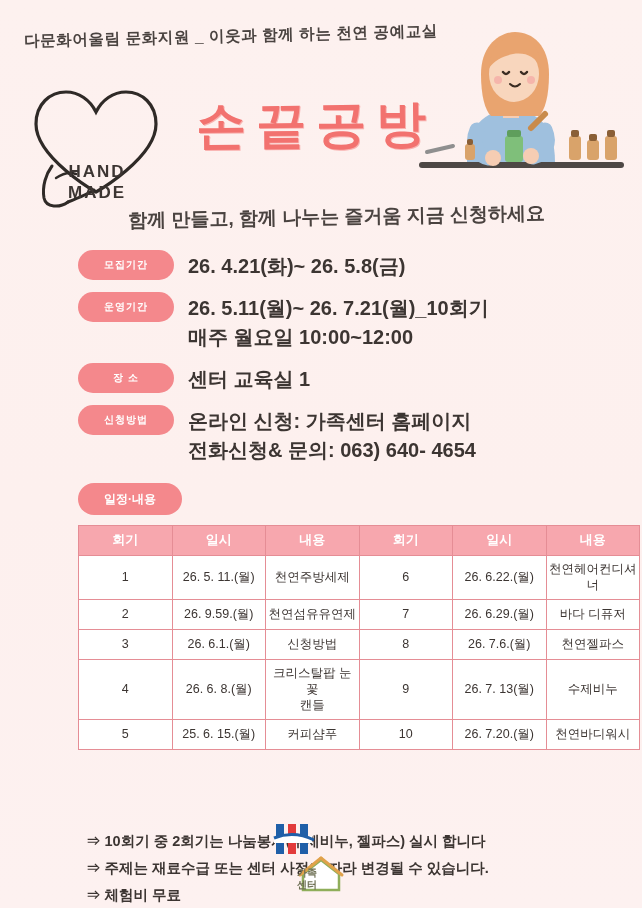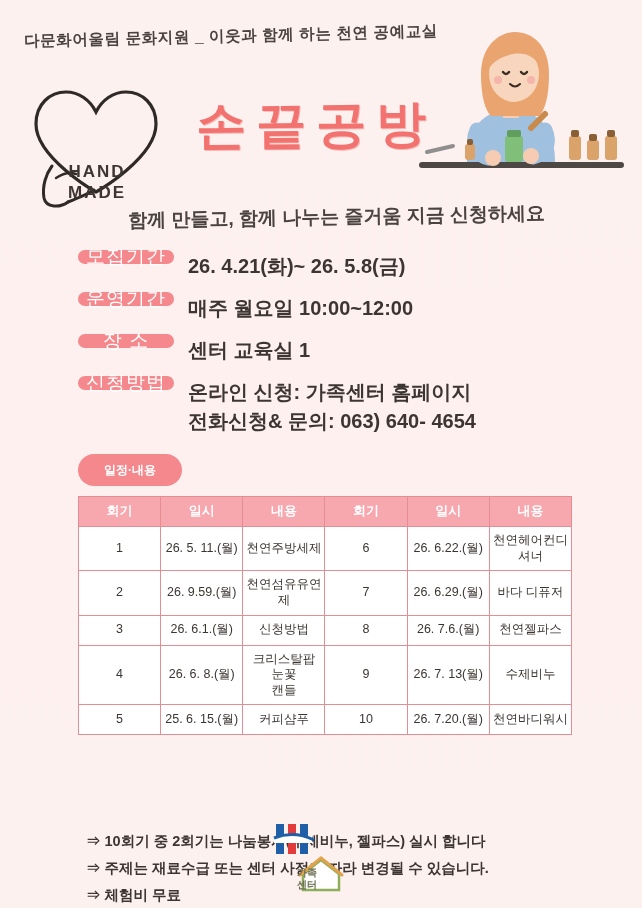--- a/index.html
+++ b/index.html
@@ -81,26 +81,26 @@
     width: 500px;
   }
   .row {
     display: flex;
     align-items: flex-start;
     margin-bottom: 11px;
   }
   .pill {
     flex: 0 0 auto;
     width: 96px;
-    height: 14px;
+    height: 30px;
     border-radius: 15px;
     background: #f4888c;
     color: #fff;
-    font-size: 19px;
-    font-weight: 400;
+    font-size: 10px;
+    font-weight: 700;
     letter-spacing: 1px;
     display: flex;
     align-items: center;
     justify-content: center;
     margin-right: 14px;
   }
   .vals {
     padding-top: 2px;
     font-size: 20px;
     line-height: 1.45;
@@ -116,21 +116,21 @@
     color: #fff;
     font-size: 12px;
     font-weight: 700;
     display: flex; align-items:center; justify-content:center;
     margin: 18px 0 10px 0;
   }
 
   
   table.sched {
     border-collapse: collapse;
-    width: 494px;
+    width: 562px;
     margin-left: 0;
     background: #fff;
     table-layout: fixed;
   }
   table.sched th, table.sched td {
     border: 1px solid #e58d95;
     text-align: center;
     font-size: 12.5px;
     color: #3c3532;
     padding: 6px 2px;
@@ -270,20 +270,21 @@
     <div class="row">
       <div class="pill">모집기간</div>
       <div class="vals">
         <div>26. 4.21(화)~ 26. 5.8(금)</div>
       </div>
     </div>
 
     <div class="row">
       <div class="pill">운영기간</div>
       <div class="vals">
+        <div>26. 5.11(월)~ 26. 7.21(월)_10회기</div>
         <div>매주 월요일 10:00~12:00</div>
       </div>
     </div>
 
 
     <div class="row">
       <div class="pill">장 소</div>
       <div class="vals">
         <div>센터 교육실 1</div>
       </div>

